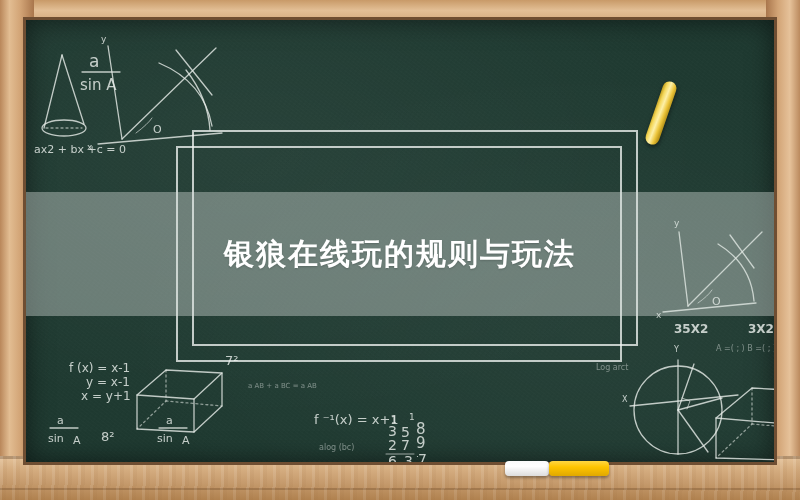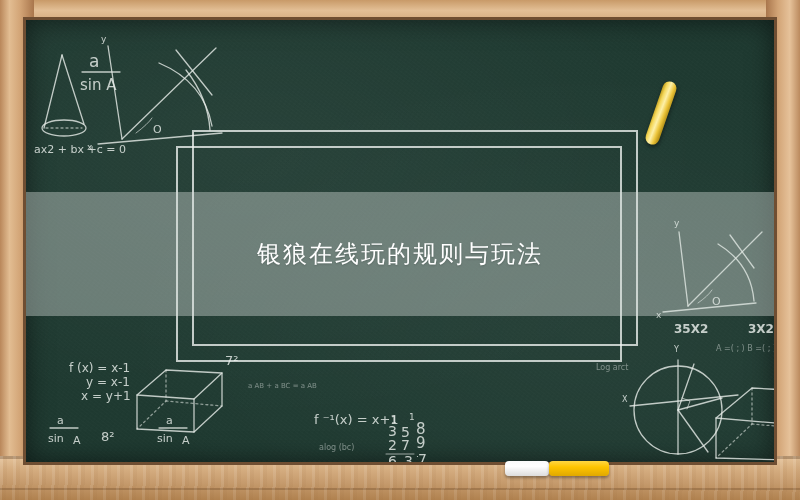--- a/index.html
+++ b/index.html
@@ -100,22 +100,22 @@
   
   .title-band{
     position:absolute; left:0; right:0;
     top:172px; height:124px;
     background:rgba(216,224,220,.40);
     display:flex; align-items:center; justify-content:center;
     backdrop-filter:saturate(.9);
   }
   .title-text{
     color:#ffffff;
-    font-size:24px;
-    font-weight:400;
+    font-size:30px;
+    font-weight:700;
     letter-spacing:2px;
     font-family:"DejaVu Sans","Liberation Sans",sans-serif;
     text-shadow:0 1px 2px rgba(0,0,0,.18);
     white-space:nowrap;
   }
 
   
   .chalk-stick{
     position:absolute; border-radius:6px;
   }

